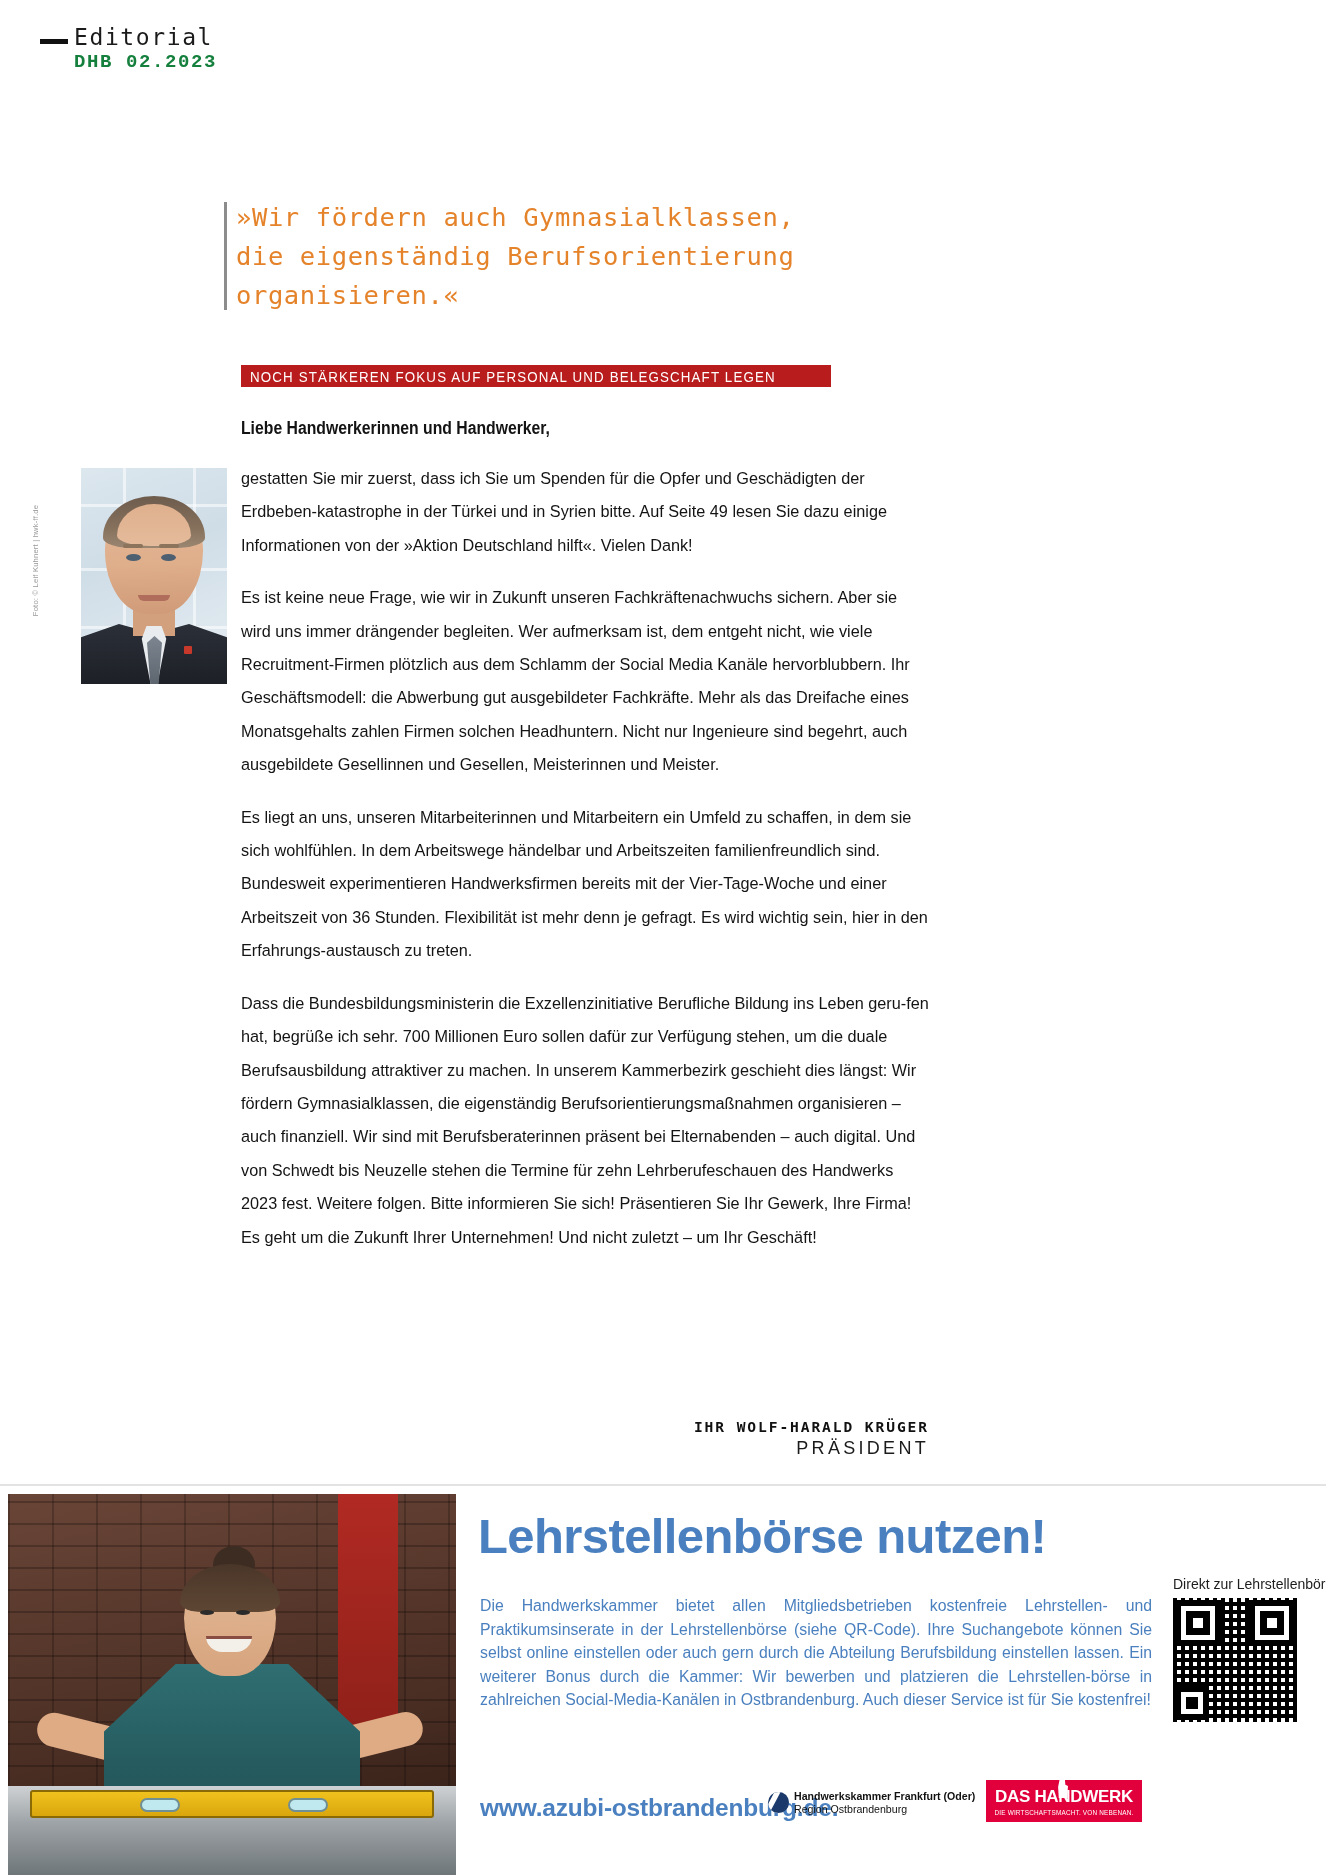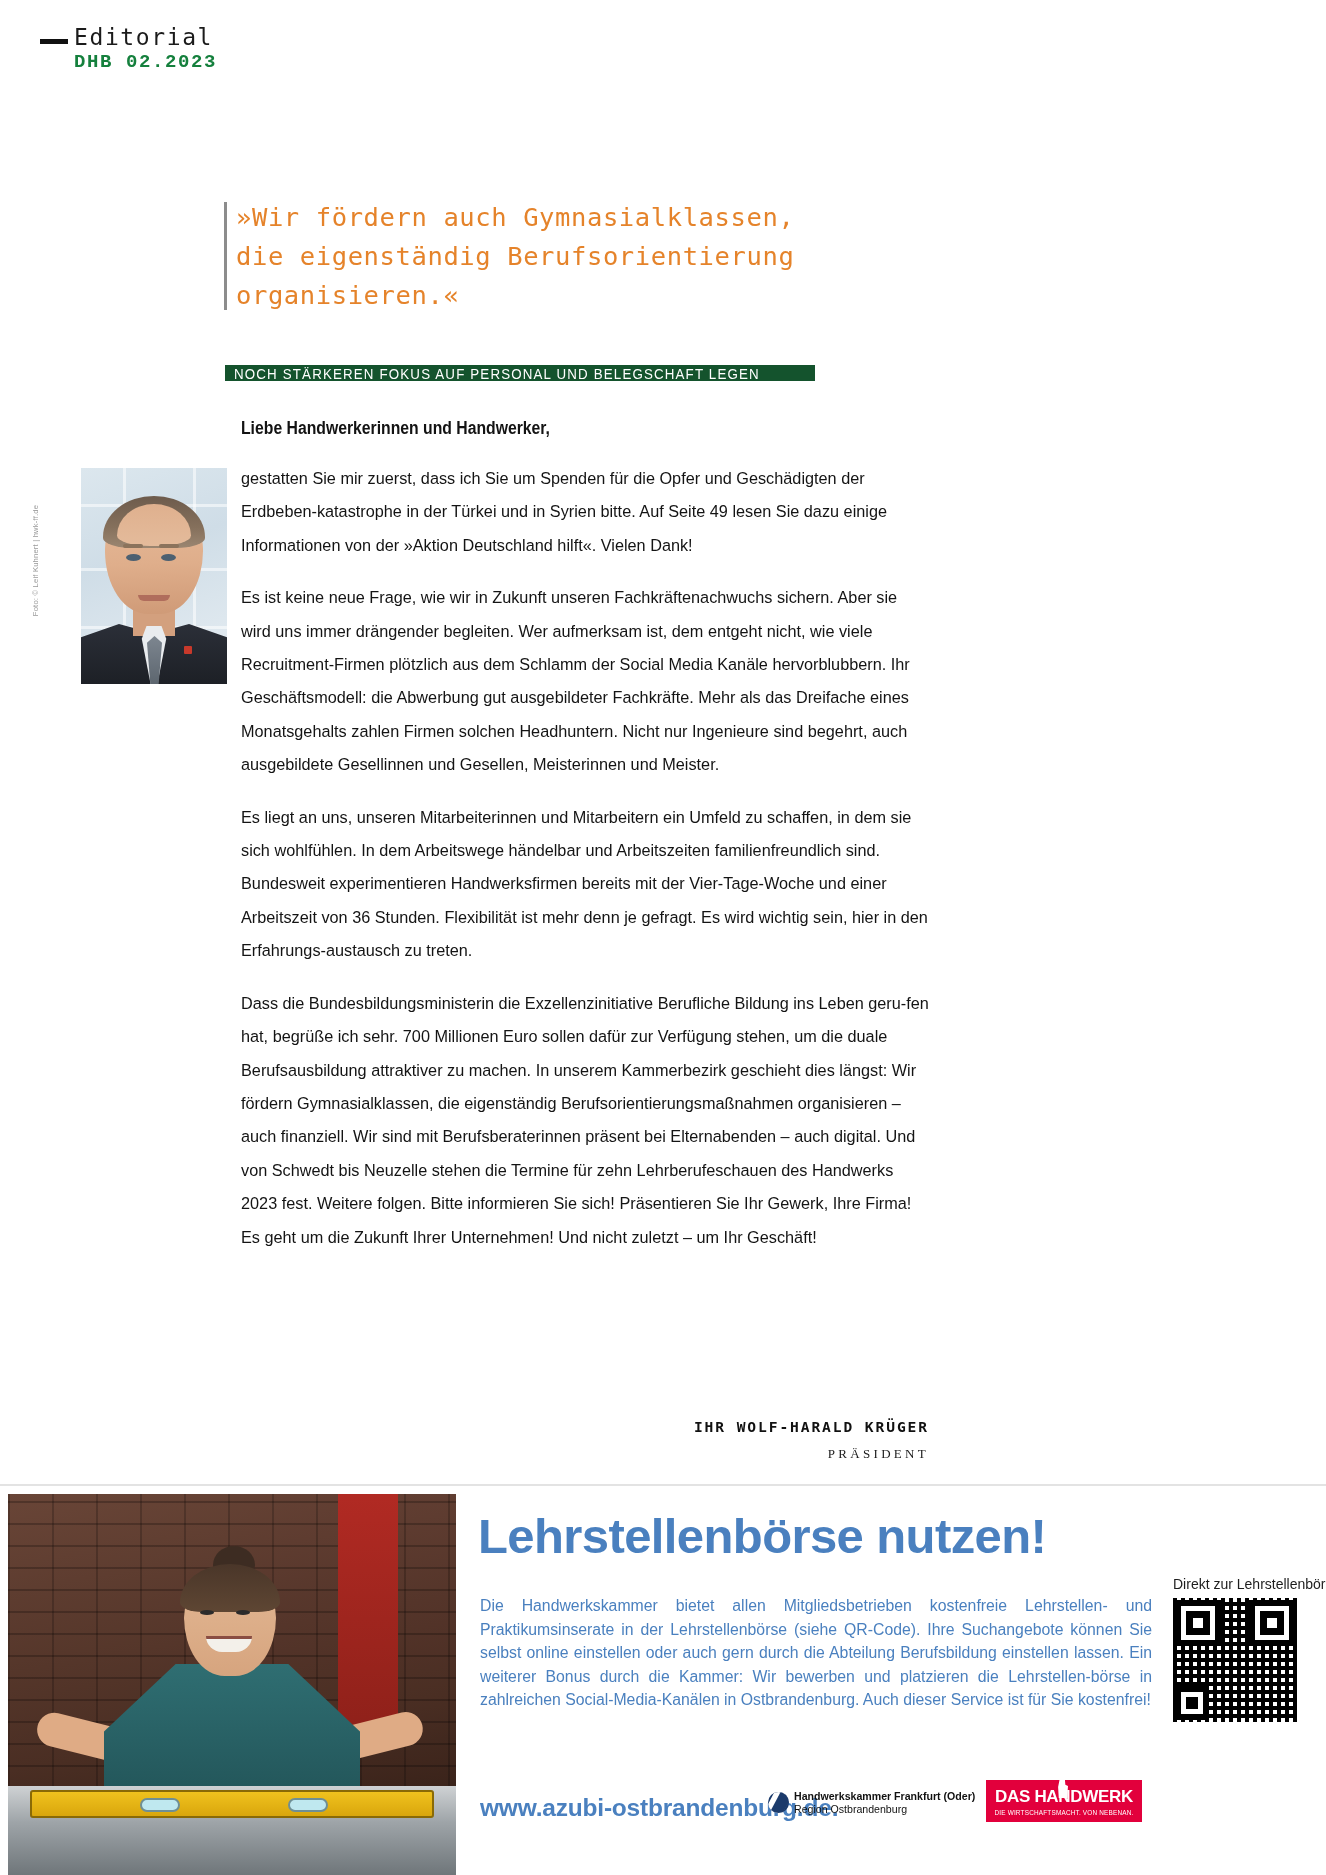--- a/index.html
+++ b/index.html
@@ -79,24 +79,24 @@
     line-height: 39px;
     letter-spacing: 0.6px;
     color: #e5832a;
     font-weight: 400;
     white-space: pre-line;
   }
 
   
   .banner {
     position: absolute;
-    left: 225px;
+    left: 241px;
     top: 365px;
-    height: 16px;
-    background: #14532d;
+    height: 22px;
+    background: #b91c1c;
     padding: 2px 9px 0 9px;
     display: flex;
     align-items: center;
   }
   .banner-text {
     font-family: "Liberation Sans Narrow", "Liberation Sans", sans-serif;
     font-size: 14.5px;
     letter-spacing: 1.25px;
     color: #ffffff;
     transform: scaleX(0.92);
@@ -247,24 +247,24 @@
     width: 530px;
   }
   .sig-name {
     font-family: "DejaVu Sans Mono", monospace;
     font-weight: 700;
     font-size: 14.6px;
     letter-spacing: 1.9px;
     color: #111111;
   }
   .sig-role {
-    margin-top: 11px;
-    font-family: Liberation Serif, serif;
+    margin-top: 3px;
+    font-family: Liberation Sans, sans-serif;
     font-weight: 400;
-    font-size: 13px;
+    font-size: 18px;
     letter-spacing: 3.3px;
     color: #1b1b1b;
   }
 
   
   .ad {
     position: absolute;
     left: 0;
     top: 1492px;
     width: 1326px;

